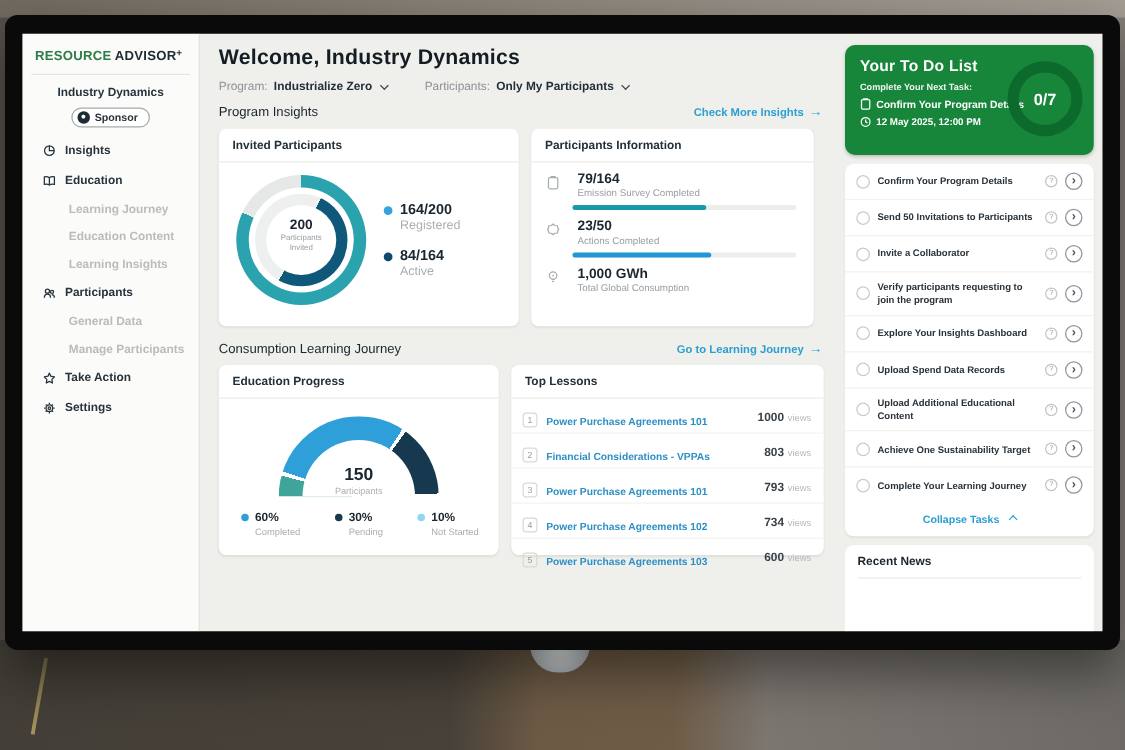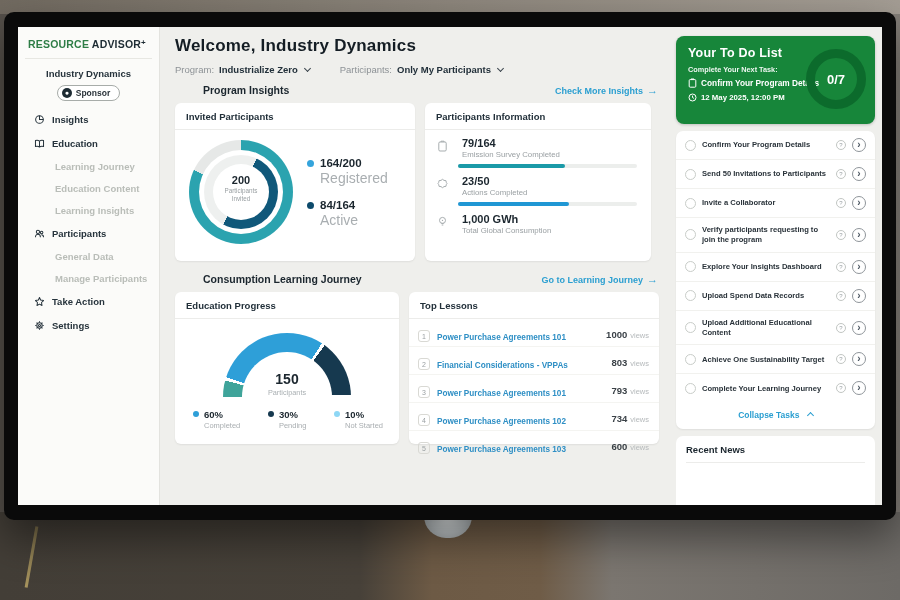--- a/index.html
+++ b/index.html
@@ -46,21 +46,21 @@
   
   .main { flex:1; min-width:0; padding:9px 10px 0 15px; }
   .welcome { font-size:17px; font-weight:800; color:#141d24; letter-spacing:.2px; }
   .filters { display:flex; gap:30px; margin:8px 0 9px; font-size:9.5px; color:#8d9296; align-items:center; }
   .filter { display:flex; align-items:center; cursor:pointer; }
   .filter-value { font-weight:800; color:#22303a; margin-left:5px; }
   .chev { display:inline-block; width:5px; height:5px; border-right:1.6px solid #3a444c;
     border-bottom:1.6px solid #3a444c; transform:rotate(45deg); margin:-2px 0 0 7px; }
   .chev.up { transform:rotate(-135deg); border-color:#2b9fd1; margin:3px 0 0 6px; }
   .section-head { display:flex; justify-content:space-between; align-items:center; margin:4px 2px 7px 0; }
-  .section-title { font-size:10.5px; font-weight:700; color:#1b262e;margin-left:28px; }
+  .section-title { font-size:10.5px; font-weight:400; color:#1b262e; }
   .link { font-size:9px; font-weight:800; color:#2b9fd1; cursor:pointer; white-space:nowrap; }
   .arrow { font-size:11px; margin-left:4px; }
   .cards { display:flex; gap:10px; }
   .card { background:#fff; border-radius:6px; box-shadow:0 1px 2px rgba(0,0,0,.07); }
   .card-title { font-size:9.5px; font-weight:800; color:#22303a; padding:8px 11px 7px; border-bottom:1px solid #ececea; }
 
   
   .card-invited { width:240px; height:158px; }
   .invited-body { display:flex; align-items:center; gap:14px; padding:10px 8px 0 14px; }
   .donut { width:104px; height:104px; border-radius:50%; flex:none;
@@ -71,21 +71,21 @@
   .donut2 { width:74px; height:74px; border-radius:50%;
     background:conic-gradient(from 25deg,#10587a 0 184deg,#eef0ef 184deg 360deg);
     display:flex; align-items:center; justify-content:center; }
   .donut-h2 { width:56px; height:56px; border-radius:50%; background:#fff; text-align:center; padding-top:10px; }
   .donut-center-value { font-size:11px; font-weight:800; color:#1b262e; }
   .donut-center-label { font-size:6.3px; color:#9aa0a3; margin-top:1px; }
   .legend-v { display:flex; flex-direction:column; gap:13px; }
   .legend-row { position:relative; padding-left:13px; }
   .legend-dot { position:absolute; left:0; top:3px; width:7px; height:7px; border-radius:50%; }
   .legend-value { font-size:11.5px; font-weight:800; color:#1b262e; }
-  .legend-label { font-size:14px; color:#a9aeb1; margin-top:1px; }
+  .legend-label { font-size:10px; color:#a9aeb1; margin-top:1px; }
 
   
   .card-info { width:226px; height:158px; }
   .stat { display:flex; gap:14px; padding:7px 12px 0 12px; }
   .stat svg { flex:none; margin-top:3px; }
   .stat-value { font-size:11px; font-weight:800; color:#1b262e; }
   .stat-label { font-size:7.8px; color:#9aa0a3; margin-top:1px; }
   .track { height:4px; background:#eceeec; border-radius:2px; margin:5px 14px 0 33px; }
   .fill { height:4px; border-radius:2px; }
   .fill-teal { background:#1a9aa8; } .fill-blue { background:#2097d4; }

